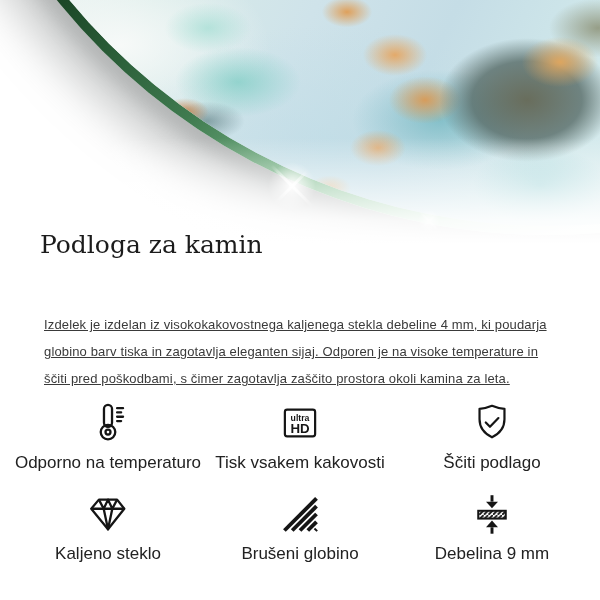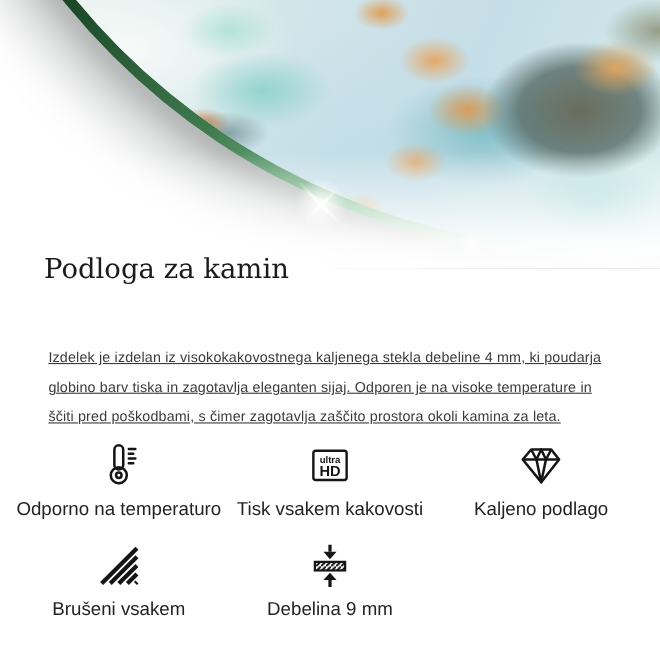--- a/index.html
+++ b/index.html
@@ -133,48 +133,57 @@
     <div class="feature-icon">
       <svg width="44" height="44" viewBox="0 0 48 48">
         <rect class="icon-stroke" x="7.5" y="9.5" width="33" height="29" rx="2.5" stroke-width="2.6"></rect>
         <text x="24" y="21.5" text-anchor="middle" font-family="Liberation Sans, sans-serif" font-size="9.5" font-weight="700" fill="#151515">ultra</text>
         <text x="24" y="34.5" text-anchor="middle" font-family="Liberation Sans, sans-serif" font-size="14.5" font-weight="800" fill="#151515">HD</text>
       </svg>
     </div>
     <div class="feature-label">Tisk vsakem kakovosti</div>
   </div>
 
+  <div class="feature">
+    <div class="feature-icon">
+      <svg width="44" height="44" viewBox="0 0 48 48">
+        <path class="icon-stroke" stroke-linejoin="round" d="M24 5.2c4.4 1.9 9 3 13.6 3.3V20c0 8.8-5.3 15.6-13.6 19.6C15.7 35.6 10.4 28.8 10.4 20V8.5C15 8.2 19.6 7.1 24 5.2z"></path>
+        <path class="icon-stroke" stroke-width="2.6" stroke-linecap="round" stroke-linejoin="round" d="M17.2 23.4l4.6 4.7 9.2-9.5"></path>
+      </svg>
+    </div>
+    <div class="feature-label">Ščiti podlago</div>
+  </div>
 
   <div class="feature">
     <div class="feature-icon">
       <svg width="46" height="46" viewBox="0 0 48 48">
         <g class="icon-stroke" stroke-width="2" stroke-linejoin="round">
           <path d="M14.5 9h19l7.5 9.5L24 40 6.5 18.5 14.5 9z"></path>
           <path d="M6.5 18.5h34.5"></path>
           <path d="M14.5 9l5 9.5L24 9l4.5 9.5 5-9.5"></path>
           <path d="M19.5 18.5L24 40l4.5-21.5"></path>
         </g>
       </svg>
     </div>
-    <div class="feature-label">Kaljeno podlago</div>
+    <div class="feature-label">Kaljeno steklo</div>
   </div>
 
   <div class="feature">
     <div class="feature-icon">
       <svg width="44" height="44" viewBox="0 0 48 48">
         <g stroke="#151515" stroke-width="4.2">
           <path d="M7 42L42 7"></path>
           <path d="M15.5 42L42 15.5"></path>
           <path d="M24 42L42 24"></path>
           <path d="M32.5 42L42 32.5"></path>
           <path d="M40.5 42L42 40.5"></path>
         </g>
       </svg>
     </div>
-    <div class="feature-label">Brušeni vsakem</div>
+    <div class="feature-label">Brušeni globino</div>
   </div>
 
   <div class="feature">
     <div class="feature-icon">
       <svg width="44" height="44" viewBox="0 0 48 48">
         <defs>
           <pattern id="hatch4mm" patternUnits="userSpaceOnUse" width="5" height="5">
             <path d="M-1 6L6 -1" stroke="#151515" stroke-width="2"></path>
           </pattern>
         </defs>

